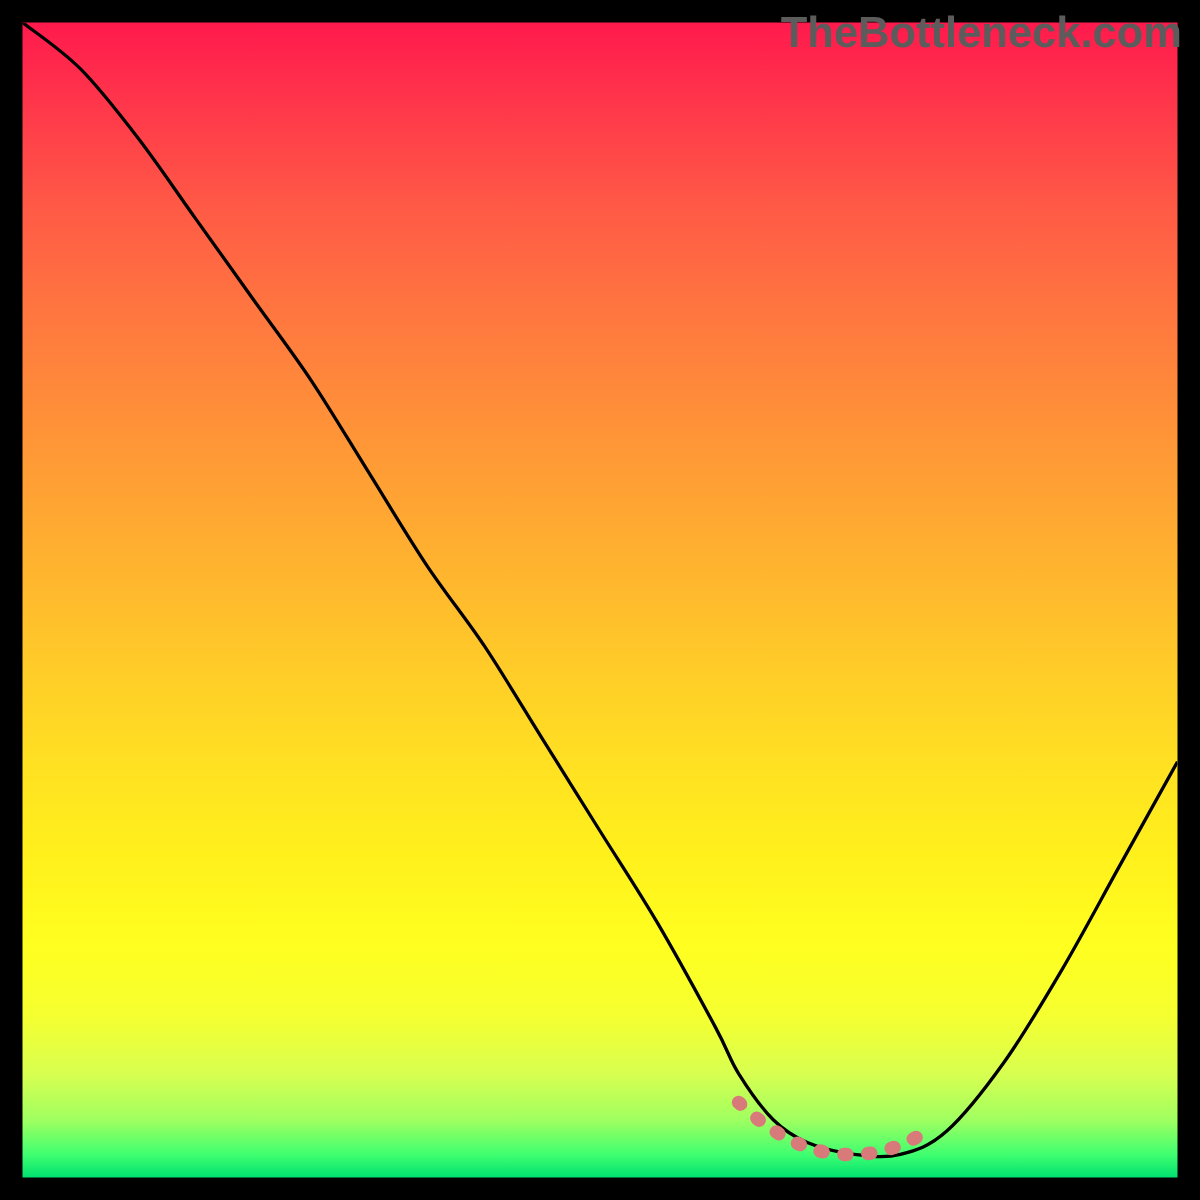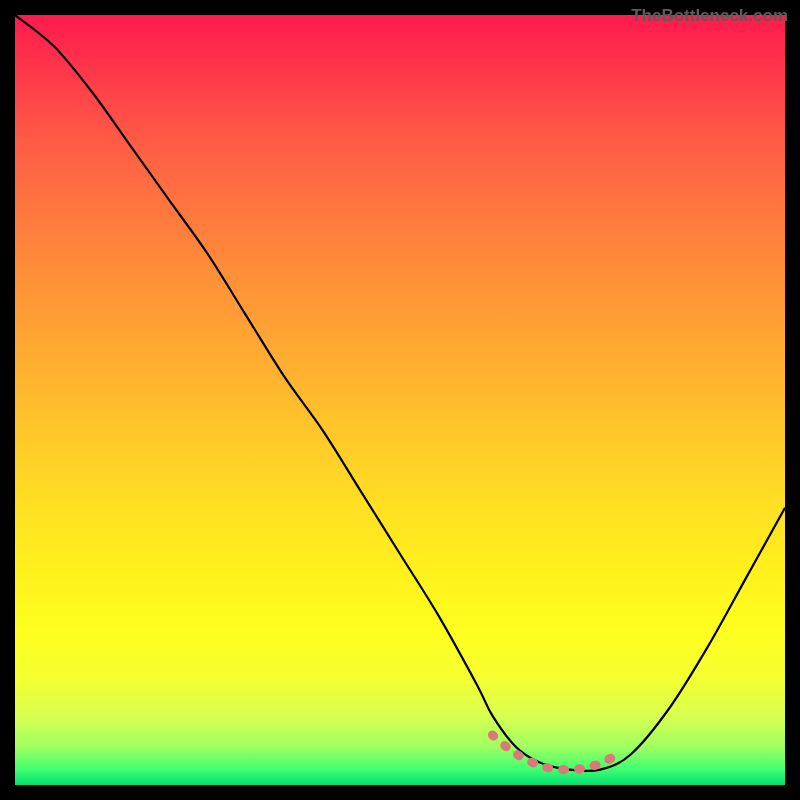--- a/index.html
+++ b/index.html
@@ -1,17 +1,17 @@
 <!DOCTYPE html>
 <html><head>
 <meta charset="utf-8">
 <style>
   * { margin: 0; padding: 0; box-sizing: border-box; }
   body { width: 800px; height: 800px; background: #000; position: relative; font-family: Arial, sans-serif; }
-  .watermark { position: absolute; top: 6px; right: 12px; color: #5c5c5c; font-size: 17px; font-weight: bold; z-index: 10; }
+  .watermark { position: absolute; top: 6px; right: 12px; color: #5c5c5c; font-size: 29px; font-weight: bold; z-index: 10; }
   .plot-area { position: absolute; left: 15px; top: 15px; width: 770px; height: 770px; }
   .gradient-bg { position: absolute; inset: 0; background: linear-gradient(to bottom,
       #ff1a4d 0%,
       #ff3a4a 8%,
       #ff5a46 16%,
       #ff7340 24%,
       #ff8a3a 32%,
       #ffa034 40%,
       #ffb62e 48%,
       #ffcc28 56%,

